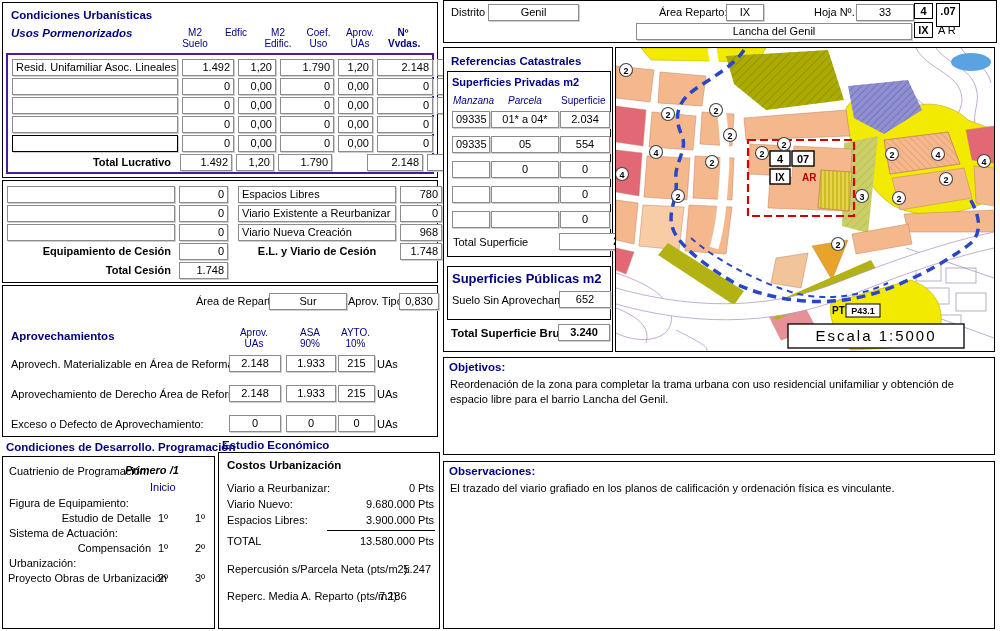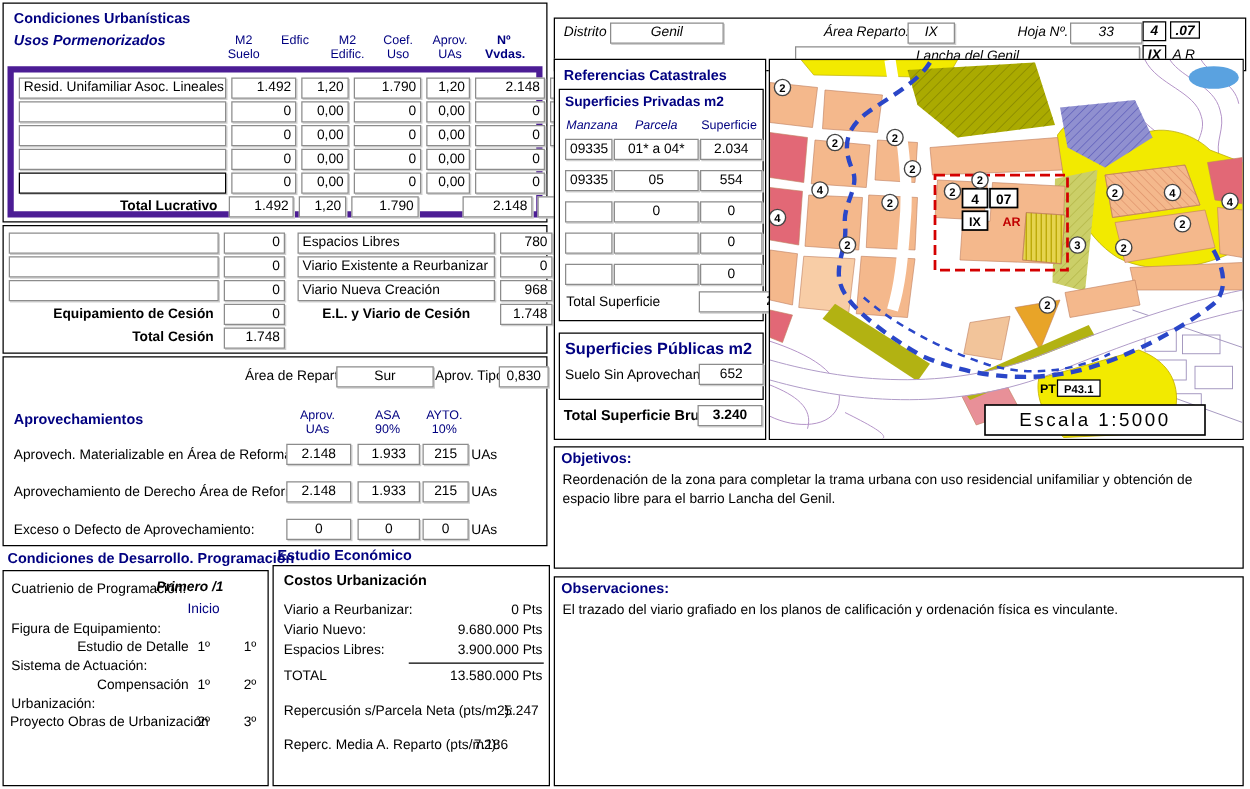--- a/index.html
+++ b/index.html
@@ -11,21 +11,21 @@
   .b{font-weight:bold;}
   .i{font-style:italic;}
   .lbl{position:absolute;white-space:nowrap;}
   .fld{background:#fff;border:1px solid #8c8c8c;box-shadow:1px 1px 0 #cfcfcf;
        height:15px;line-height:15px;padding:0 3px;white-space:nowrap;overflow:hidden;
        box-sizing:content-box;font-size:11px;}
   .num{text-align:right;}
   .ctr{text-align:center;}
   .afld{position:absolute;text-align:center;}
   .colhdr{position:absolute;color:#000080;font-size:10px;line-height:11px;text-align:center;}
-  .tblbox{position:absolute;border:5px solid #4c1d95;padding:4px 2px 3px 4px;
+  .tblbox{position:absolute;border:2px solid #4c1d95;padding:4px 2px 3px 4px;
           display:flex;flex-direction:column;gap:3px;box-sizing:border-box;}
   .trow{display:flex;gap:4px;align-items:center;height:16px;}
   .cellL{width:158px;flex:none;}
   .w44{width:44px;flex:none;} .w30{width:30px;flex:none;} .w46{width:46px;flex:none;}
   .w27{width:27px;flex:none;} .w48{width:48px;flex:none;}
   .totlbl{width:158px;flex:none;text-align:right;font-weight:bold;padding-right:4px;border:1px solid transparent;}
   .crow{display:flex;gap:4px;align-items:center;height:16px;}
   .cl{width:160px;flex:none;} .cv{width:41px;flex:none;margin-right:6px;}
   .rl{width:150px;flex:none;} .rv{width:34px;flex:none;}
   .txtlbl{background:none;border:1px solid transparent;box-shadow:none;}
@@ -203,29 +203,29 @@
     <div class="lbl" style="left:105px;top:61px;width:110px;text-align:right;">3.900.000 Pts</div>
     <div style="position:absolute;left:108px;top:77px;width:108px;border-top:1px solid #000;"></div>
     <div class="lbl" style="left:8px;top:82px;">TOTAL</div>
     <div class="lbl" style="left:105px;top:82px;width:110px;text-align:right;">13.580.000 Pts</div>
     <div class="lbl" style="left:8px;top:110px;">Repercusión s/Parcela Neta (pts/m2):</div>
     <div class="lbl" style="left:160px;top:110px;width:52px;text-align:right;">5.247</div>
     <div class="lbl" style="left:8px;top:137px;">Reperc. Media A. Reparto (pts/m2):</div>
     <div class="lbl" style="left:160px;top:137px;width:52px;text-align:left;">7.186</div>
   </div>
 
-  <div class="panel" style="left:443px;top:14px;width:554px;height:43px;font-style:italic;">
+  <div class="panel" style="left:443px;top:0;width:554px;height:43px;">
     <div class="lbl" style="left:7px;top:5px;">Distrito</div>
     <div class="fld afld" style="left:44px;top:3px;width:83px;">Genil</div>
     <div class="lbl" style="left:215px;top:5px;">Área Reparto:</div>
     <div class="fld ctr afld" style="left:282px;top:3px;width:30px;">IX</div>
     <div class="lbl" style="left:370px;top:5px;">Hoja Nº.</div>
     <div class="fld afld" style="left:412px;top:3px;width:50px;">33</div>
     <div class="blackbox" style="left:470px;top:2px;width:19px;height:16px;line-height:15px;">4</div>
-    <div class="blackbox" style="left:492px;top:2px;width:24px;height:14px;line-height:15px;">.07</div>
+    <div class="blackbox" style="left:492px;top:2px;width:24px;height:24px;line-height:15px;">.07</div>
     <div class="fld num afld" style="left:192px;top:22px;width:268px;">Lancha del Genil</div>
     <div class="blackbox" style="left:470px;top:21px;width:19px;height:16px;line-height:15px;">IX</div>
     <div class="lbl" style="left:494px;top:23px;">A R</div>
   </div>
 
   <div class="panel" style="left:443px;top:47px;width:170px;height:305px;">
     <div class="lbl ttl" style="left:7px;top:7px;">Referencias Catastrales</div>
     <div style="position:absolute;left:3px;top:23px;width:162px;height:184px;border:1px solid #000;">
       <div class="lbl ttl" style="left:4px;top:4px;font-size:11px;">Superficies Privadas m2</div>
       <div class="lbl navy i" style="left:5px;top:23px;font-size:10px;">Manzana</div>

